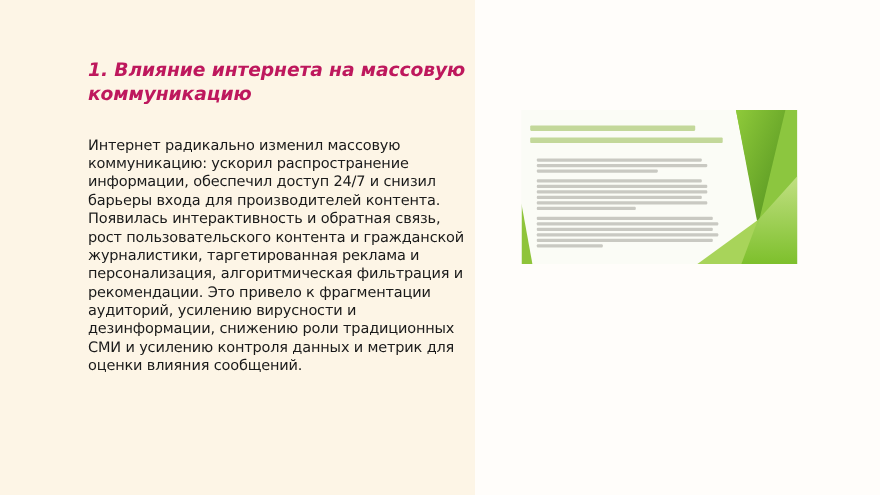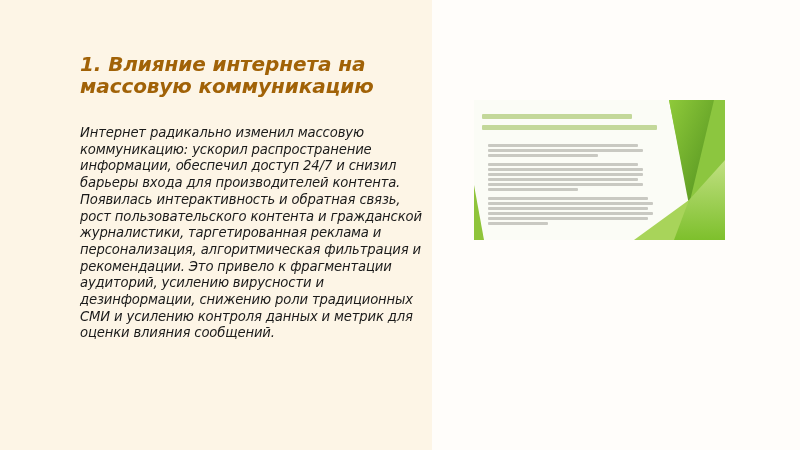--- a/index.html
+++ b/index.html
@@ -1,20 +1,20 @@
 <!DOCTYPE html>
 <html><head>
 <meta charset="utf-8">
 <style>
   html, body { margin:0; padding:0; }
   body { width:800px; height:450px; position:relative; overflow:hidden; background:#fffdfa; font-family:"DejaVu Sans", sans-serif; }
   .left-panel { position:absolute; left:0; top:0; width:432px; height:450px; background:#fdf5e6; }
   .right-panel { position:absolute; left:432px; top:0; width:368px; height:450px; background:#fffdfa; }
-  .title { position:absolute; left:80px; top:53px; width:360px; font-family:"DejaVu Sans", sans-serif; font-weight:bold; font-style:italic; font-size:20px; line-height:22px; color:#a16207; letter-spacing:-0.1px; }
-  .body-text { position:absolute; left:80px; top:125px; width:350px; font-family:"DejaVu Sans", sans-serif; font-size:13.2px; line-height:16.7px; color:#1a1a1a; letter-spacing:-0.15px;font-style:italic; }
+  .title { position:absolute; left:80px; top:53px; width:360px; font-family:"DejaVu Sans", sans-serif; font-weight:bold; font-style:italic; font-size:17px; line-height:22px; color:#be185d; letter-spacing:-0.1px; }
+  .body-text { position:absolute; left:80px; top:125px; width:350px; font-family:"DejaVu Sans", sans-serif; font-size:13.2px; line-height:16.7px; color:#1a1a1a; letter-spacing:-0.15px; }
   .thumb { position:absolute; left:474px; top:100px; width:251px; height:140px; background:#fbfcf6; overflow:hidden; }
   .thumb svg { position:absolute; left:0; top:0; }
   .bar { position:absolute; height:3px; background:#c9c9c2; border-radius:1px; }
   .hbar { position:absolute; height:5px; background:#c3d89a; border-radius:1px; }
 </style>
 </head>
 <body>
 
 <div class="left-panel">
   <div class="title">1. Влияние интернета на массовую коммуникацию</div>

